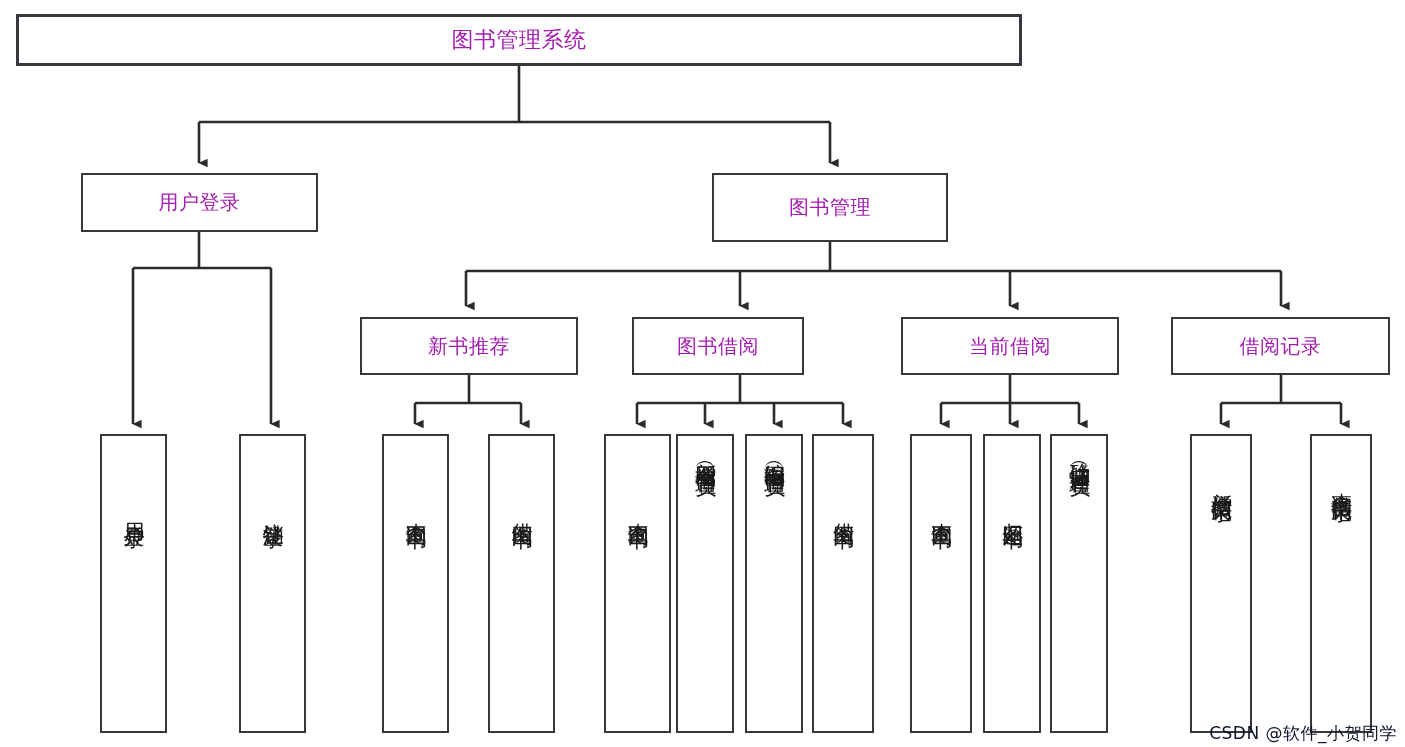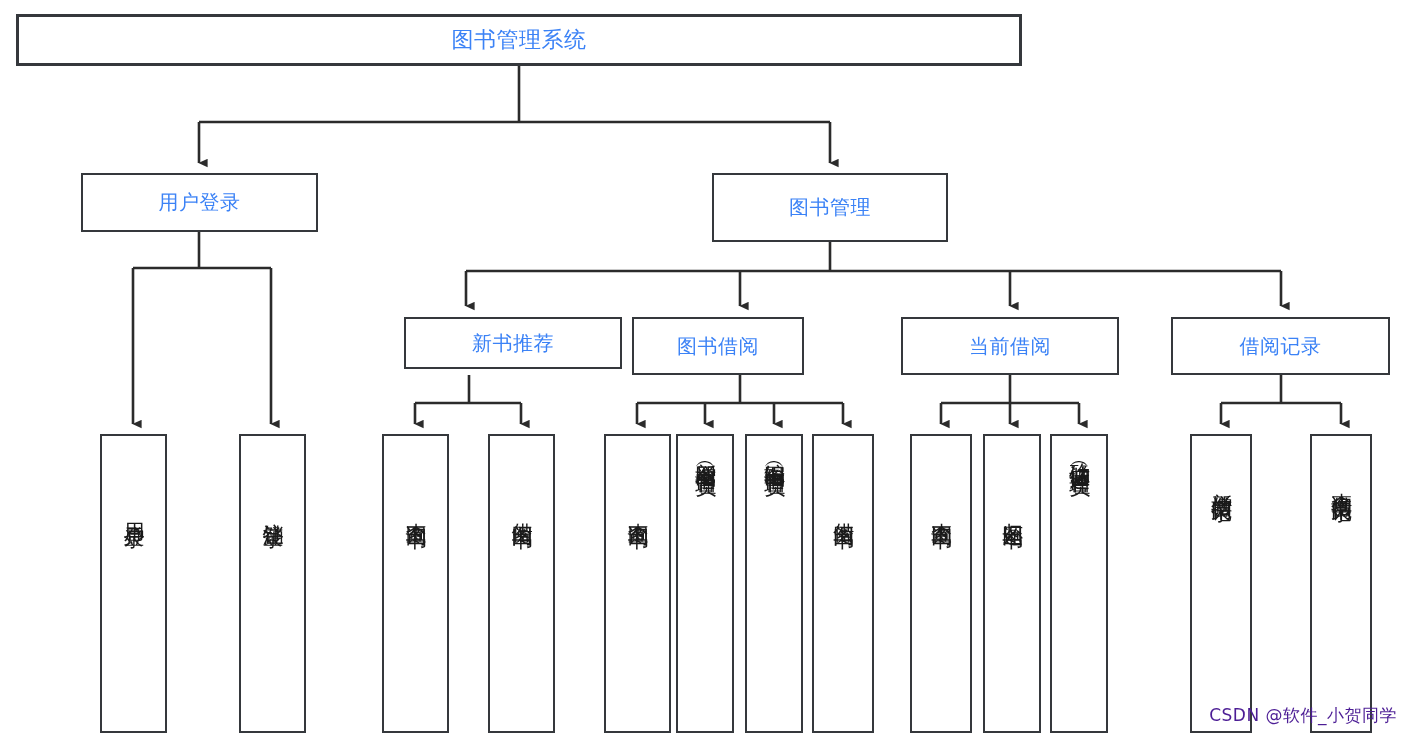--- a/index.html
+++ b/index.html
@@ -31,21 +31,21 @@
     justify-content:center;
     text-align:center;
   }
   .box.root{
     border-width:3px;
   }
   .label-h{
     font-size:21px;
     line-height:1.15;
     letter-spacing:0.5px;
-    color:#3b82f6;
+    color:#a21caf;
     white-space:nowrap;
     text-align:center;
   }
   .label-root{
     font-size:22px;
   }
   .label-mid{
     font-size:20px;
   }
   
@@ -59,23 +59,23 @@
     font-size:21px;
     line-height:1.22;
     letter-spacing:2px;
     color:#1a1a1a;
     white-space:nowrap;
     display:block;
   }
   .watermark{
     position:absolute;
     right:8px;
-    bottom:20px;
+    bottom:2px;
     font-size:17px;
-    color:#4c1d95;
+    color:#0f172a;
     letter-spacing:0.5px;
     white-space:nowrap;
     user-select:none;
   }
 </style>
 </head>
 <body>
 
 <div id="canvas">
 
@@ -134,21 +134,21 @@
   </div>
 
   <div class="box" style="left:81px;top:173px;width:237px;height:59px;">
     <span class="label-h label-mid">用户登录</span>
   </div>
 
   <div class="box" style="left:712px;top:173px;width:236px;height:69px;">
     <span class="label-h label-mid">图书管理</span>
   </div>
 
-  <div class="box" style="left:360px;top:317px;width:218px;height:52px;margin-left:44px;">
+  <div class="box" style="left:360px;top:317px;width:218px;height:58px;">
     <span class="label-h label-mid">新书推荐</span>
   </div>
 
   <div class="box" style="left:632px;top:317px;width:172px;height:58px;">
     <span class="label-h label-mid">图书借阅</span>
   </div>
 
   <div class="box" style="left:901px;top:317px;width:218px;height:58px;">
     <span class="label-h label-mid">当前借阅</span>
   </div>

